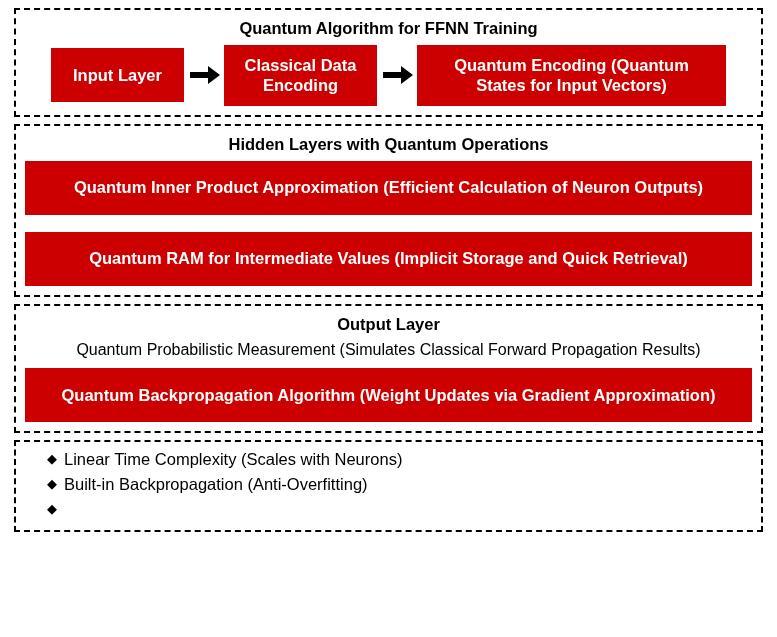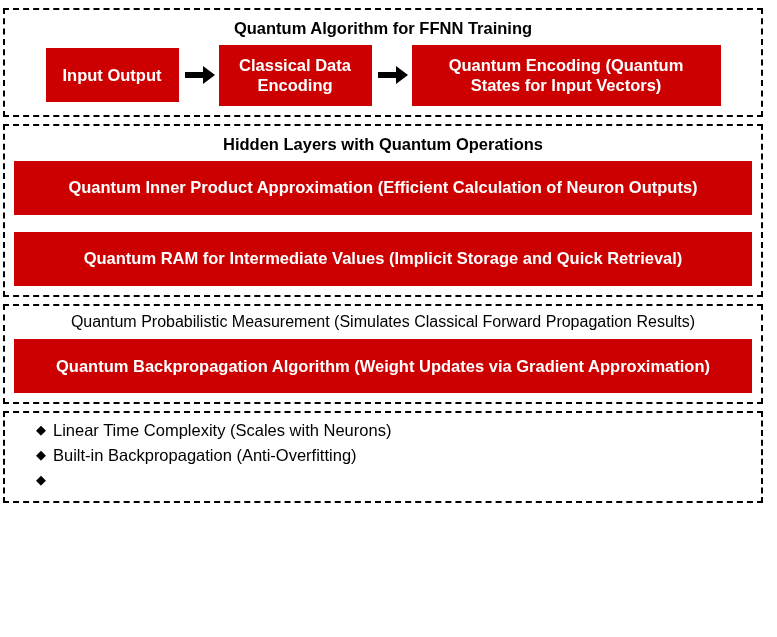--- a/index.html
+++ b/index.html
@@ -12,21 +12,21 @@
     height: 637px;
     font-family: "Liberation Sans", sans-serif;
     color: #000000;
     overflow: hidden;
   }
   .diagram {
     position: relative;
     width: 777px;
     height: 637px;
     box-sizing: border-box;
-    padding: 8px 14px 6px 3px;
+    padding: 8px 14px 6px 14px;
     display: flex;
     flex-direction: column;
     gap: 7px;
   }
   .section {
     border: 2.5px dashed #000000;
     box-sizing: border-box;
     padding: 6px 9px 9px 9px;
     display: flex;
     flex-direction: column;
@@ -133,41 +133,42 @@
   }
 </style>
 </head>
 <body>
 
 <div class="diagram">
 
   <div class="section">
     <div class="section-title">Quantum Algorithm for FFNN Training</div>
     <div class="flow-row">
-      <div class="box flow-box box-input">Input Output</div>
+      <div class="box flow-box box-input">Input Layer</div>
       <div class="arrow">
         <div class="shaft"></div>
           <div class="head"></div>
       </div>
       <div class="box flow-box box-classical">Classical Data Encoding</div>
       <div class="arrow">
         <div class="shaft"></div>
           <div class="head"></div>
       </div>
       <div class="box flow-box box-encoding">Quantum Encoding (Quantum States for Input Vectors)</div>
     </div>
   </div>
 
   <div class="section">
     <div class="section-title">Hidden Layers with Quantum Operations</div>
     <div class="box wide-box">Quantum Inner Product Approximation (Efficient Calculation of Neuron Outputs)</div>
     <div class="box wide-box">Quantum RAM for Intermediate Values (Implicit Storage and Quick Retrieval)</div>
   </div>
 
   <div class="section">
+    <div class="section-title">Output Layer</div>
     <div class="section-subtitle">Quantum Probabilistic Measurement  (Simulates Classical Forward Propagation Results)</div>
     <div class="box wide-box">Quantum Backpropagation Algorithm (Weight Updates via Gradient Approximation)</div>
   </div>
 
   <div class="section section-features">
     <div class="features-list">
       <div class="feature-item">
         <span class="bullet">◆</span>
         <span>Linear Time Complexity (Scales with Neurons)</span>
       </div>

